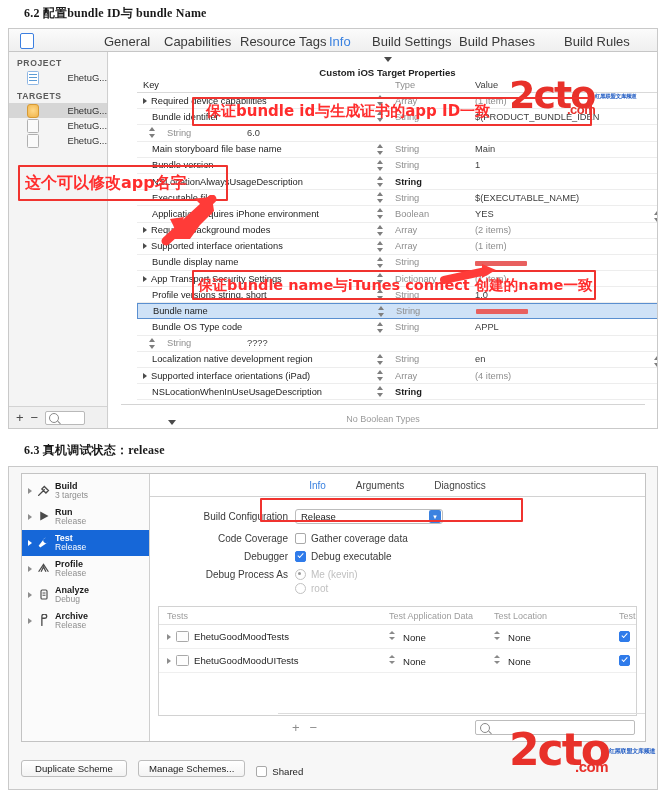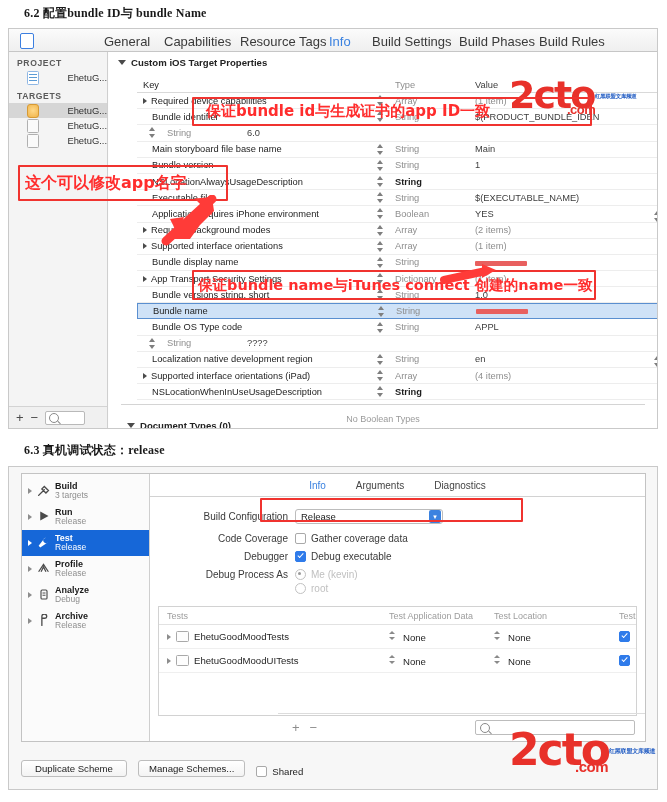--- a/index.html
+++ b/index.html
@@ -77,21 +77,21 @@
   .disc{
     display:inline-block;width:0;height:0;flex:none;
     border-left:4.5px solid #4a4a4a;border-top:3.5px solid transparent;border-bottom:3.5px solid transparent;
   }
   .disc.open{
     border-left:4px solid transparent;border-right:4px solid transparent;
     border-top:5px solid #4a4a4a;border-bottom:0;
   }
   .sect-title{
     display:flex;align-items:center;gap:5px;
-    font-size:9.6px;font-weight:bold;color:#222;padding:5px 0 4px 9px;
+    font-size:9.6px;font-weight:bold;color:#222;padding:5px 0 4px 9px;flex-direction:column;
   }
   #plist{position:absolute;left:28px;top:26px;width:530px;}
   .prow{display:flex;align-items:center;height:15.2px;border-bottom:1px solid #ededed;font-size:9.3px;}
   .prow.hdr{border-bottom:1px solid #d9d9d9;color:#9b9b9b;height:14px;}
   .prow.sel{background:#cfe2f7;border:1px solid #5a8fd0;box-sizing:border-box;height:16px;}
   .c-key{width:228px;display:flex;align-items:center;gap:4px;padding-left:6px;box-sizing:border-box;color:#242424;white-space:nowrap;overflow:hidden;}
   .c-step{width:30px;display:flex;justify-content:center;}
   .stepper{display:inline-block;width:7px;height:11px;position:relative;}
   .stepper:before,.stepper:after{content:"";position:absolute;left:0;border-left:3.5px solid transparent;border-right:3.5px solid transparent;}
   .stepper:before{top:0;border-bottom:4px solid #7e7e7e;}
@@ -218,21 +218,21 @@
 <div id="panel1">
 
   <div id="tabbar">
     <div id="doc-ico"></div>
     <div class="tab" style="left:95px">General</div>
     <div class="tab" style="left:155px">Capabilities</div>
     <div class="tab" style="left:231px">Resource Tags</div>
     <div class="tab sel" style="left:320px">Info</div>
     <div class="tab" style="left:363px">Build Settings</div>
     <div class="tab" style="left:450px">Build Phases</div>
-    <div class="tab" style="left:530px">Build Rules</div>
+    <div class="tab" style="left:555px">Build Rules</div>
   </div>
 
   <div id="p1-body">
 
     <div id="navpane">
       <div class="nav-group">PROJECT</div>
       <div class="nav-row">
         <span class="ni proj"></span>
         <span>EhetuG...</span>
       </div>
@@ -397,21 +397,21 @@
               </span>
               <span class="c-step">
                 <span class="stepper"></span>
               </span>
               <span class="c-type">Dictionary</span>
               <span class="c-val grey"><span>(1 item)</span></span>
             </div>
             <div class="prow">
               <span class="c-key">
                 <span style="display: inline-block; width: 5px; flex: 0 0 auto;"></span>
-                <span>Bundle versions string, short</span>
+                <span>Profile versions string, short</span>
               </span>
               <span class="c-step">
                 <span class="stepper"></span>
               </span>
               <span class="c-type">String</span>
               <span class="c-val"><span>1.0</span></span>
             </div>
             <div class="prow sel">
               <span class="c-key">
                 <span style="display: inline-block; width: 5px; flex: 0 0 auto;"></span>

